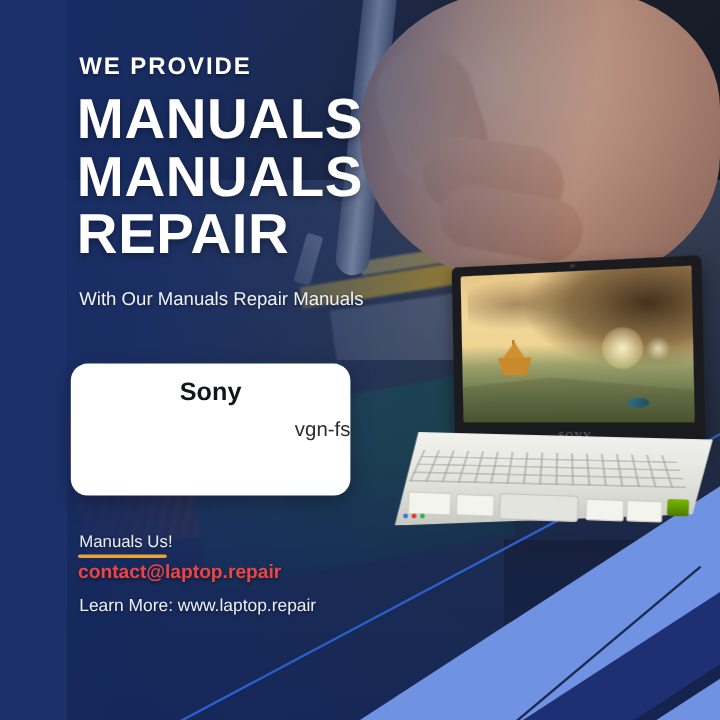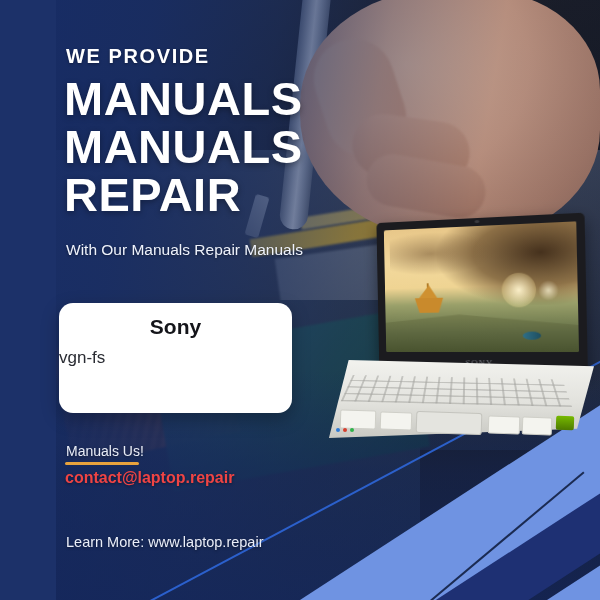--- a/index.html
+++ b/index.html
@@ -125,29 +125,29 @@
   .headline{position:absolute;left:60px;top:75px;width:330px;color:#ffffff;font-size:47px;
     font-weight:bold;line-height:48px;letter-spacing:.5px;text-shadow:0 2px 6px rgba(0,0,0,.35);}
   .headline div{white-space:nowrap;}
   .subtitle{position:absolute;left:62px;top:239px;color:#eef2fb;font-size:15.5px;line-height:21px;
     text-shadow:0 1px 3px rgba(0,0,0,.45);}
 
   .card{position:absolute;left:55px;top:303px;width:233px;height:110px;background:#ffffff;
     border-radius:14px;box-shadow:0 6px 18px rgba(0,0,0,.28);}
   .card-title{position:absolute;left:0;right:0;top:12px;text-align:center;color:#14151a;
     font-size:21px;font-weight:bold;}
-  .card-sub{position:absolute;left:0;right:0;top:45px;text-align:left;color:#2a2c33;font-size:17px;}
+  .card-sub{position:absolute;left:0;right:0;top:45px;text-align:right;color:#2a2c33;font-size:17px;}
 
   .contact-label{position:absolute;left:62px;top:443px;color:#e9edf7;font-size:14px;
     text-shadow:0 1px 3px rgba(0,0,0,.45);}
   .contact-rule{position:absolute;left:61px;top:462px;width:74px;height:3px;background:#e8a33d;border-radius:2px;}
   .email{position:absolute;left:61px;top:469px;color:#ef4444;font-size:16px;font-weight:bold;
     text-shadow:0 1px 3px rgba(0,0,0,.45);}
   .learn{position:absolute;left:62px;top:497px;color:#eaeef8;font-size:14.5px;
-    text-shadow:0 1px 3px rgba(0,0,0,.45);margin-top:37px;}
+    text-shadow:0 1px 3px rgba(0,0,0,.45);}
 </style>
 </head>
 <body>
 
 <div class="stage">
 
   <div class="photo">
     <div class="bg-dark"></div>
     <div class="bg-bench"></div>
     <div class="yellow-tool"></div>

